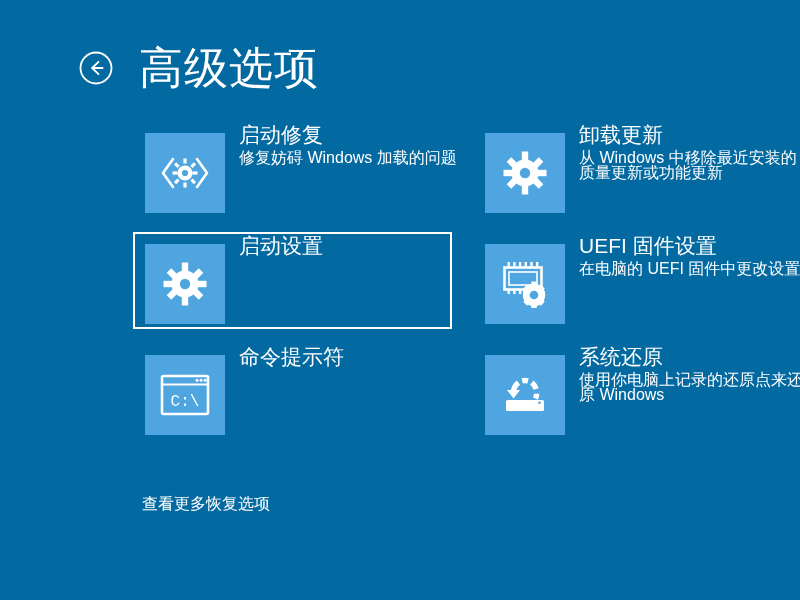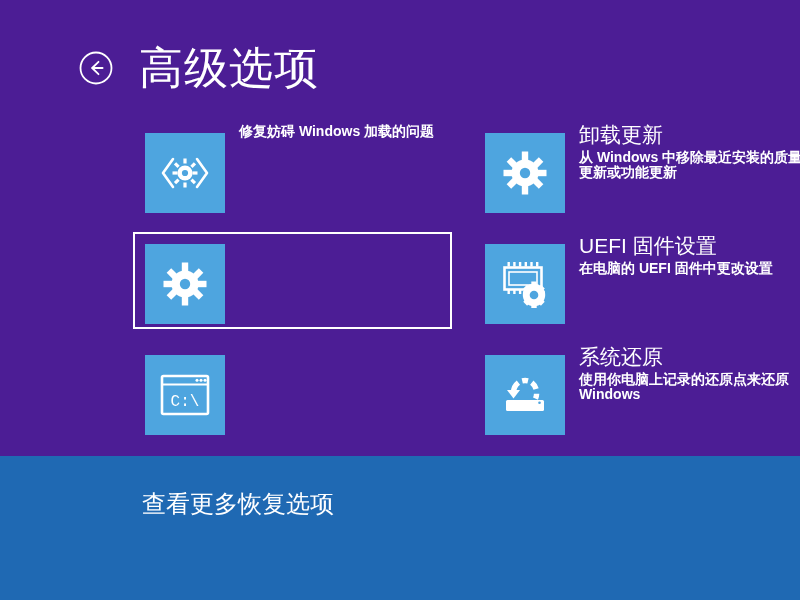--- a/index.html
+++ b/index.html
@@ -12,22 +12,22 @@
     height: 600px;
     overflow: hidden;
     background: #1f69b3;
     font-family: "Liberation Sans", "DejaVu Sans", sans-serif;
     color: #ffffff;
     -webkit-font-smoothing: antialiased;
   }
   #screen {
     position: relative;
     width: 800px;
-    height: 456px;
-    background: #4c1d95;
+    height: 600px;
+    background: #0369a1;
   }
 
   
   #header {
     position: absolute;
     left: 78px;
     top: 36px;
     display: flex;
     align-items: center;
     height: 64px;
@@ -93,22 +93,22 @@
   }
   .tile-title {
     font-size: 21px;
     font-weight: 300;
     line-height: 26px;
     color: #ffffff;
     white-space: nowrap;
   }
   .tile-desc {
     margin-top: 2px;
-    font-size: 14px;
-    font-weight: 700;
+    font-size: 16px;
+    font-weight: 400;
     line-height: 15px;
     color: #ffffff;
   }
 
   
   .focus-ring {
     position: absolute;
     left: 133px;
     top: 232px;
     width: 319px;
@@ -116,21 +116,21 @@
     border: 2px solid #ffffff;
     box-sizing: border-box;
     pointer-events: none;
   }
 
   
   #more-options-link {
     position: absolute;
     left: 142px;
     top: 491px;
-    font-size: 24px;
+    font-size: 16px;
     font-weight: 300;
     line-height: 26px;
     color: #ffffff;
     white-space: nowrap;
     cursor: pointer;
   }
 </style>
 </head>
 <body>
 
@@ -164,20 +164,21 @@
               <rect x="18.2" y="9.6" width="3.2" height="5" transform="rotate(-45 19.8 12.1)"></rect>
               <rect x="34.6" y="25.9" width="3.2" height="5" transform="rotate(-45 36.2 28.4)"></rect>
               <rect x="18.2" y="25.9" width="3.2" height="5" transform="rotate(45 19.8 28.4)"></rect>
               <rect x="34.6" y="9.6" width="3.2" height="5" transform="rotate(45 36.2 12.1)"></rect>
             </g>
             <circle cx="28" cy="20" r="7.6" fill="#ffffff"></circle>
             <circle cx="28" cy="20" r="3.1" fill="#4ea5df"></circle>
           </svg>
         </div>
         <div class="tile-text">
+          <div class="tile-title">启动修复</div>
           <div class="tile-desc">修复妨碍 Windows 加载的问题</div>
         </div>
       </div>
 
       <div class="tile-item col-right">
         <div class="tile-icon">
           <svg width="46" height="46" viewBox="0 0 46 46" aria-hidden="true">
             <g fill="#ffffff">
               <rect x="19.8" y="1.5" width="6.4" height="9"></rect>
               <rect x="19.8" y="35.5" width="6.4" height="9"></rect>
@@ -213,20 +214,21 @@
               <rect x="6.9" y="8.2" width="6.4" height="9" transform="rotate(-45 10.1 12.7)"></rect>
               <rect x="32.7" y="28.8" width="6.4" height="9" transform="rotate(-45 35.9 33.3)"></rect>
               <rect x="6.9" y="28.8" width="6.4" height="9" transform="rotate(45 10.1 33.3)"></rect>
               <rect x="32.7" y="8.2" width="6.4" height="9" transform="rotate(45 35.9 12.7)"></rect>
             </g>
             <circle cx="23" cy="23" r="13.5" fill="#ffffff"></circle>
             <circle cx="23" cy="23" r="5.2" fill="#4ea5df"></circle>
           </svg>
         </div>
         <div class="tile-text">
+          <div class="tile-title">启动设置</div>
         </div>
       </div>
 
       <div class="tile-item col-right">
         <div class="tile-icon">
           <svg width="52" height="48" viewBox="0 0 52 48" aria-hidden="true">
             <g fill="#ffffff">
               <rect x="8.5" y="2" width="2.4" height="4.5"></rect>
               <rect x="14.2" y="2" width="2.4" height="4.5"></rect>
               <rect x="19.9" y="2" width="2.4" height="4.5"></rect>
@@ -268,20 +270,21 @@
           <svg width="50" height="42" viewBox="0 0 50 42" aria-hidden="true">
             <rect x="2" y="2" width="46" height="38" rx="1.5" fill="none" stroke="#ffffff" stroke-width="2.6"></rect>
             <line x1="2" y1="10.5" x2="48" y2="10.5" stroke="#ffffff" stroke-width="2.2"></line>
             <circle cx="37" cy="6.2" r="1.5" fill="#ffffff"></circle>
             <circle cx="41" cy="6.2" r="1.5" fill="#ffffff"></circle>
             <circle cx="45" cy="6.2" r="1.5" fill="#ffffff"></circle>
             <text x="25" y="31.5" font-family="'Liberation Mono','DejaVu Sans Mono',monospace" font-size="16" fill="#ffffff" text-anchor="middle">C:\</text>
           </svg>
         </div>
         <div class="tile-text">
+          <div class="tile-title">命令提示符</div>
         </div>
       </div>
 
       <div class="tile-item col-right">
         <div class="tile-icon">
           <svg width="50" height="44" viewBox="0 0 50 44" aria-hidden="true">
             <g fill="none" stroke="#ffffff" stroke-width="5.4" stroke-linecap="butt">
               <path d="M13.5 19.5 A12.5 12.5 0 0 1 18.4 9.6"></path>
               <path d="M22.2 7.9 A12.5 12.5 0 0 1 28.0 7.9"></path>
               <path d="M31.8 9.6 A12.5 12.5 0 0 1 36.1 16.0"></path>

